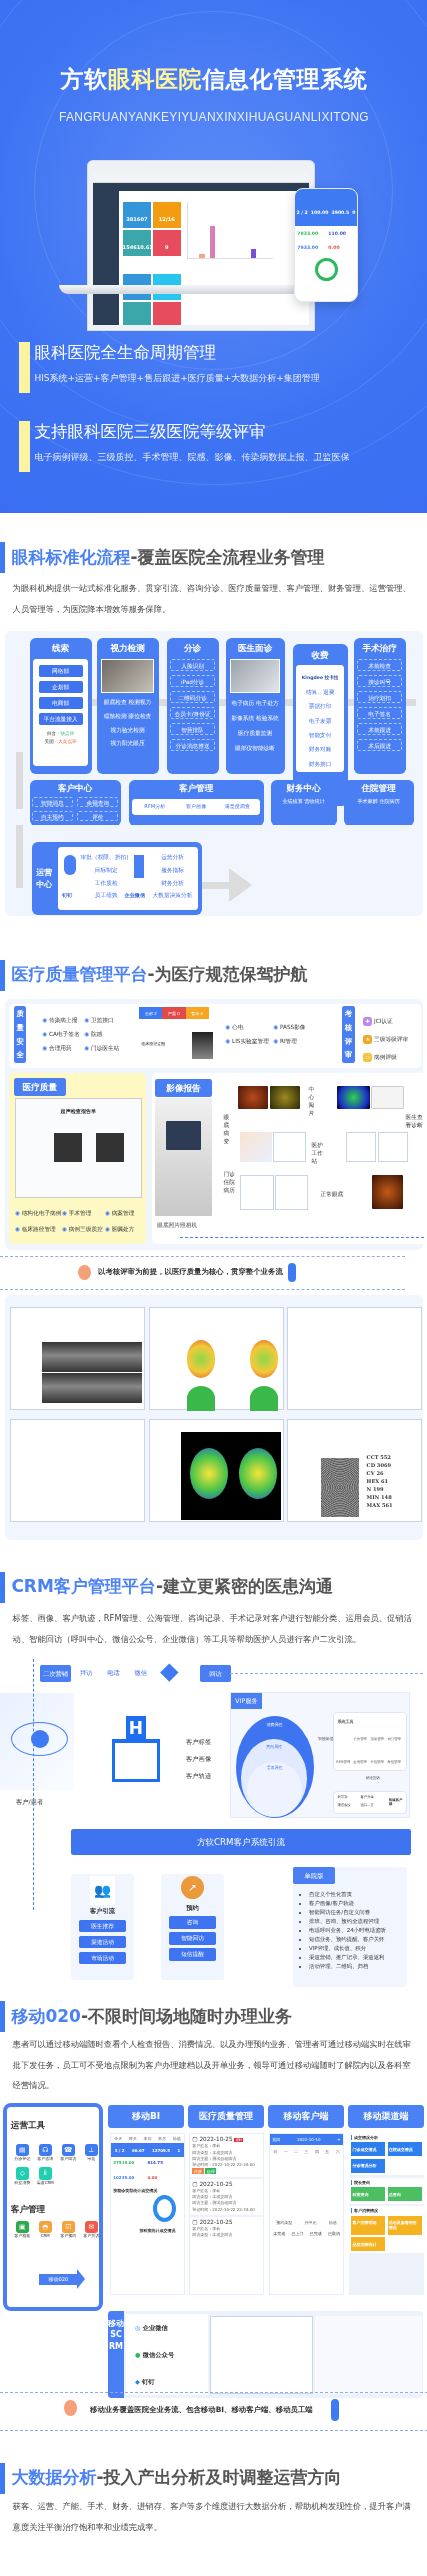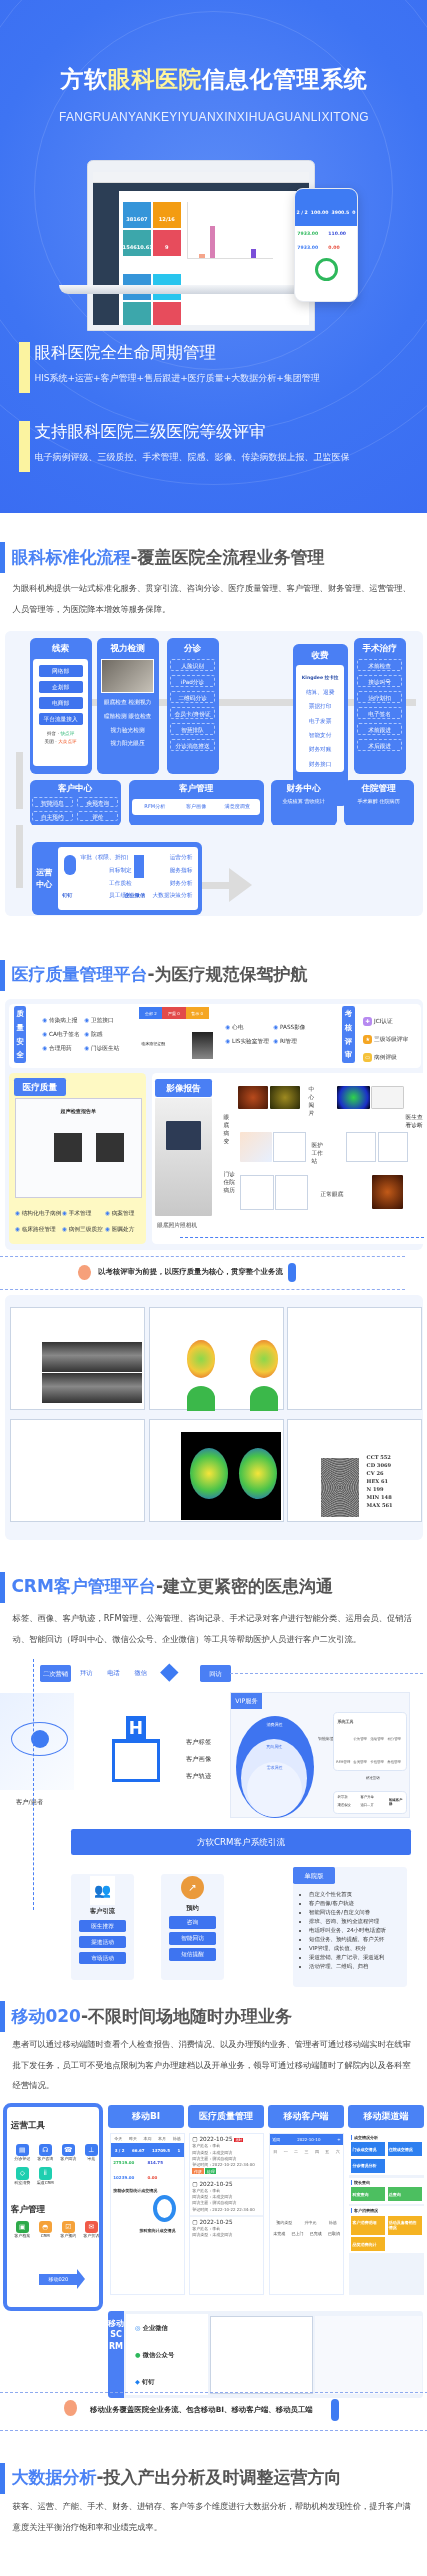--- a/index.html
+++ b/index.html
@@ -143,20 +143,30 @@
     </div>
     <div class="bluebox" style="left:162px;top:6.8px;width:52px;height:136px">
       <div class="h">分诊</div>
       <span class="wbtn">人脸识别</span>
       <span class="wbtn">iPad分诊</span>
       <span class="wbtn">二维码分诊</span>
       <span class="wbtn">会员卡/身份证</span>
       <span class="wbtn">智慧排队</span>
       <span class="wbtn">分诊消息推送</span>
     </div>
+    <div class="bluebox" style="left:221px;top:6.8px;width:59px;height:136px">
+      <div class="h">医生面诊</div>
+      <div style="margin:3.4px 4.6px;height:34px;background:linear-gradient(135deg,#9aa2ab,#e3e6ea);border:1.1px solid #fff"></div>
+      <div style="font-size:5.7px;line-height:15px;margin-top:3.4px">
+        <span>电子病历</span> <span>电子处方</span><br>
+        <span>影像系统</span> <span>检验系统</span><br>
+        <span>医疗质量监测</span><br>
+        <span>眼部仪智能诊断</span>
+      </div>
+    </div>
     <div class="bluebox" style="left:288px;top:13px;width:55px;height:162px">
       <div class="h">收费</div>
       <div class="whitebox" style="height:107px;padding-top:5.7px;color:#3e6ee8;font-size:5.7px;line-height:14.3px">
         <div style="font-size:4.6px;font-weight:bold;color:#2c4fa8">Kingdee 拉卡拉</div>
         <div>结算、退费</div>
         <div>票据打印</div>
         <div>电子发票</div>
         <div>智能支付</div>
         <div>财务对账</div>
         <div>财务接口</div>
@@ -195,21 +205,21 @@
     </div>
     <div class="bluebox" style="left:339px;top:149px;width:70px;height:46px;overflow:hidden">
       <div class="h" style="margin-top:3.4px">住院管理</div>
       <div style="font-size:5.1px;line-height:12.6px"><span>手术麻醉</span> <span>住院病历</span></div>
     </div>
   </div>
   <div class="panel" style="position:relative;height:91px;border-radius:0 0 5.7px 5.7px;margin-top:-5.7px">
     <div style="position:absolute;left:11.4px;top:0;width:6.8px;height:63px;background:#dcdcdc"></div>
     <div style="position:absolute;left:197px;top:57px;width:34px;height:6.8px;background:#dcdcdc"></div>
     <div style="position:absolute;left:224px;top:43px;width:0;height:0;border-top:17px solid transparent;border-bottom:17px solid transparent;border-left:23px solid #dcdcdc"></div>
-    <div class="bluebox" style="left:27px;top:17px;width:170px;height:73px;text-align:right">
+    <div class="bluebox" style="left:27px;top:17px;width:170px;height:73px;text-align:center">
       <div style="position:absolute;left:4.6px;top:25px;font-size:8px;font-weight:bold;width:16px;line-height:11.4px">运营中心</div>
       <div class="whitebox" style="position:absolute;left:26px;top:4.6px;right:3.4px;bottom:5.7px;margin:0;font-size:5.7px;color:#3e6ee8">
         <div style="position:absolute;left:6.8px;top:8px;width:11.4px;height:20.5px;background:#4a7ff4;border-radius:5.7px"></div>
         <div style="position:absolute;left:23px;top:4.6px;line-height:12.6px">
           <div>审批（权限、折扣）</div>
             <div>目标制定</div>
             <div>工作质检</div>
             <div>员工绩效</div>
         </div>
         <div style="position:absolute;left:4.6px;top:45px;font-size:5.1px;font-weight:bold;color:#2c5bd6">钉钉</div>

